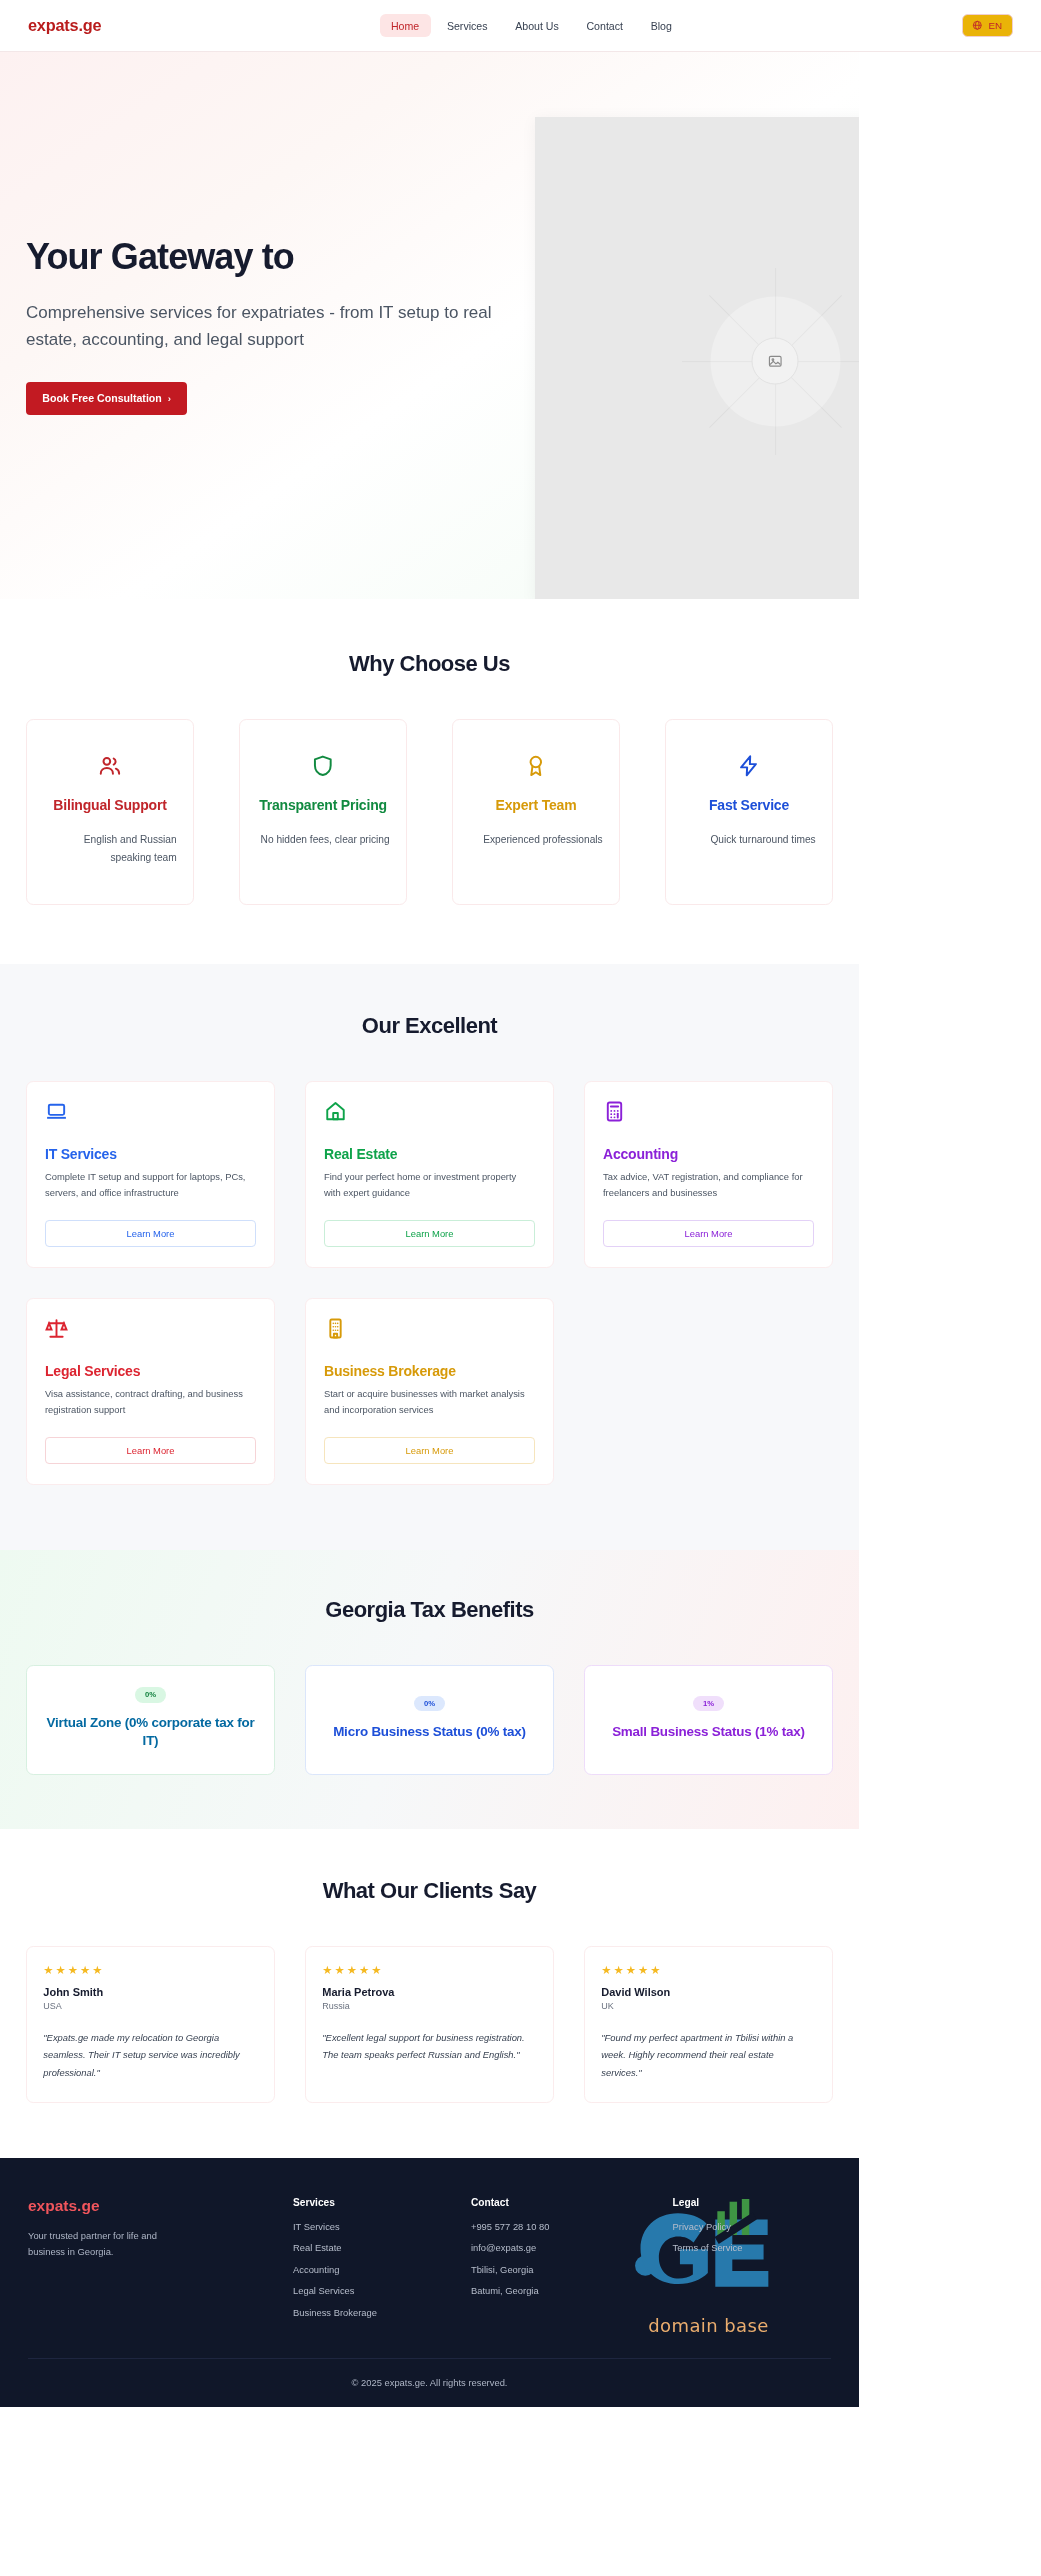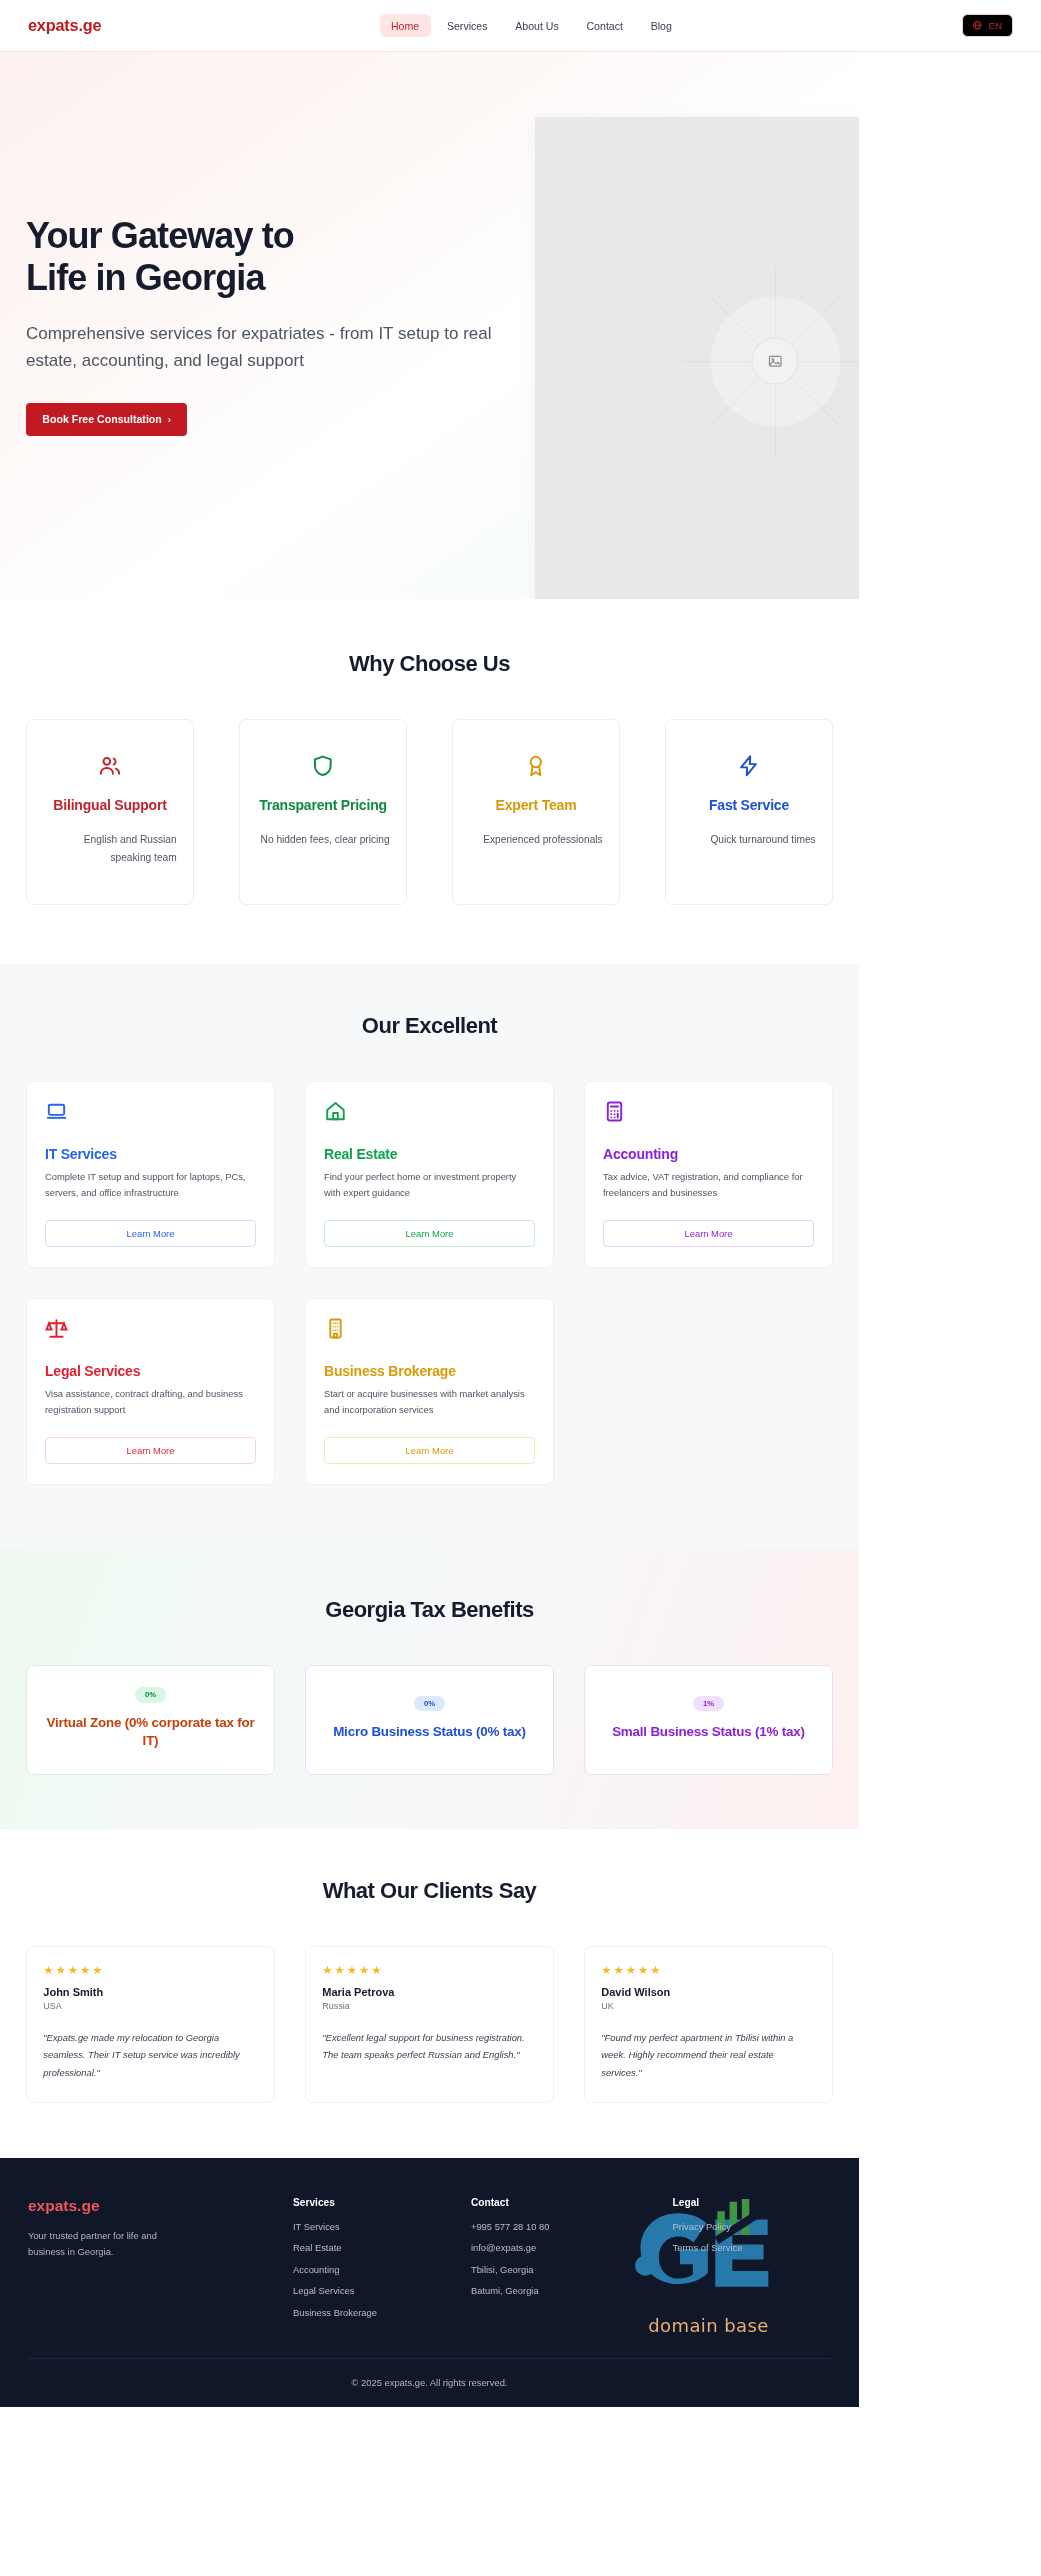--- a/index.html
+++ b/index.html
@@ -26,21 +26,21 @@
   .nav-links { display:flex; align-items:center; gap:4.9px; margin:0 auto; }
   .nav-link {
     font-size:10.6px; color:#374151; padding:5.7px 11.4px;
     border-radius:5.7px; cursor:pointer; white-space:nowrap;
   }
   .nav-link.active { background:#fde5e5; color:#c0252a; }
   .lang-btn {
     display:flex; align-items:center; gap:5.7px;
     border:0.8px solid #f0cfd0; border-radius:5.7px;
     padding:4.9px 9.8px; font-size:9.8px; color:#c0252a;
-    cursor:pointer; background:#000000;
+    cursor:pointer; background:#eab308;
   }
   .globe { width:10.6px; height:10.6px; display:block; }
 
   
   .hero {
     position:relative;
     height:547px;
     background:linear-gradient(145deg,#fdf1f1 0%,#fdf7f5 28%,#ffffff 55%,#f2fbf4 100%);
     overflow:hidden;
   }
@@ -208,21 +208,20 @@
       </svg>
       <span>EN</span>
     </div>
   </div>
 
   <div class="hero">
     <div class="hero-inner">
       <div class="hero-text">
         <div class="hero-title">
           <div>Your Gateway to</div>
-          <div>Life in Georgia</div>
         </div>
         <div class="hero-sub">Comprehensive services for expatriates - from IT setup to real estate, accounting, and legal support</div>
         <button class="cta">
           <span>Book Free Consultation</span>
           <span class="chev">›</span>
         </button>
       </div>
       <div class="hero-media">
         <div class="media-burst">
           <div class="disc"></div>
@@ -380,21 +379,21 @@
 
       <div></div>
     </div>
   </div>
 
   <div class="tax">
     <div class="section-title">Georgia Tax Benefits</div>
     <div class="grid3">
       <div class="tax-card" style="border:0.8px solid #d7f0e0">
         <div class="tax-badge" style="background:#d9f7e3;color:#13813f">0%</div>
-        <div class="tax-title" style="color:#c2410c">Virtual Zone (0% corporate tax for IT)</div>
+        <div class="tax-title" style="color:#0369a1">Virtual Zone (0% corporate tax for IT)</div>
       </div>
       <div class="tax-card" style="border:0.8px solid #dbe6fb">
         <div class="tax-badge" style="background:#dce8fd;color:#1d4fd8">0%</div>
         <div class="tax-title" style="color:#1d4fd8">Micro Business Status (0% tax)</div>
       </div>
       <div class="tax-card" style="border:0.8px solid #eedcfa">
         <div class="tax-badge" style="background:#f0dffb;color:#8b21d8">1%</div>
         <div class="tax-title" style="color:#8b21d8">Small Business Status (1% tax)</div>
       </div>
     </div>

